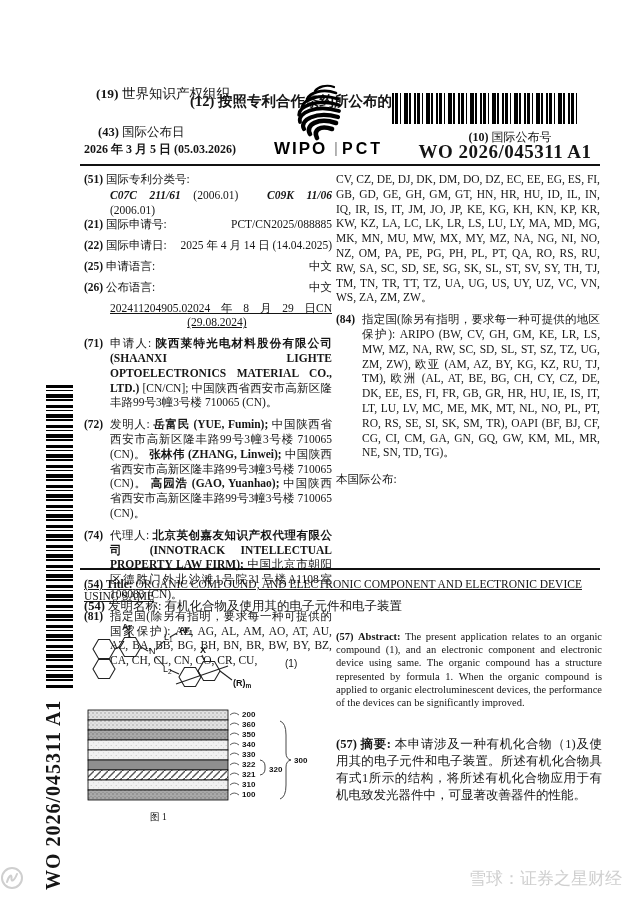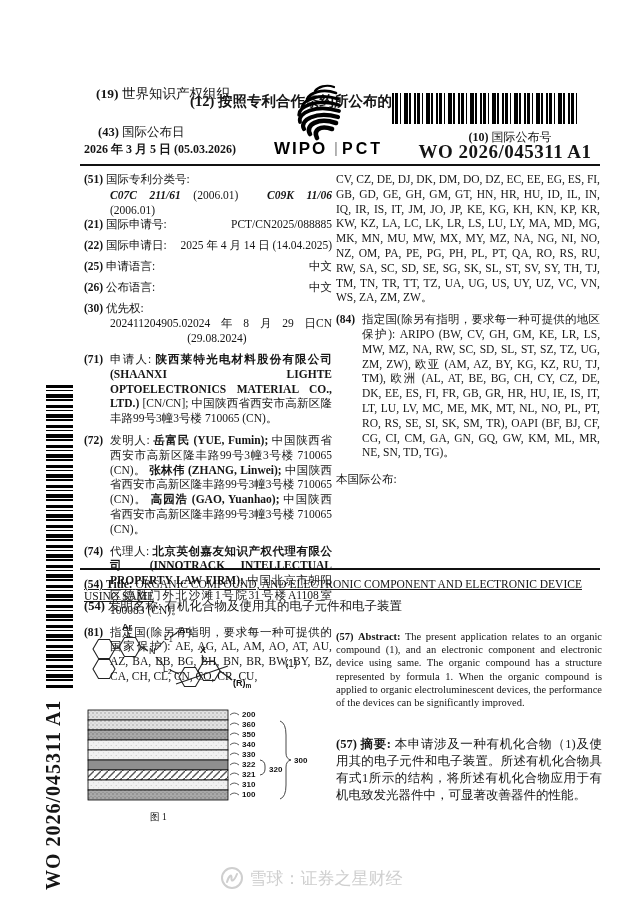--- a/index.html
+++ b/index.html
@@ -33,39 +33,39 @@
   
   .col{position:absolute;font-size:11.5px;line-height:14.8px;text-align:justify;}
   .col-left{left:84px;top:172px;width:248px;}
   .col-right{left:336px;top:172px;width:264px;}
   .frow{display:flex;margin-bottom:6px;}
   .frow .lbl{white-space:nowrap;}
   .frow .val{flex:1;text-align:right;white-space:nowrap;}
   .f51 .codes{padding-left:26px;margin-top:1px;}
   .f51 .cls{font-weight:bold;font-style:italic;}
   .f51 .g2{margin-left:16px;}
-  .f30-line{display:flex;justify-content:flex-start;padding-left:26px;margin-bottom:6px;}
+  .f30-line{display:flex;justify-content:flex-start;padding-left:26px;margin-bottom:6px;text-decoration:underline;}
   .para{position:relative;padding-left:26px;margin:0 0 7px 0;}
   .para .fn{position:absolute;left:0;top:0;}
   .bname{font-weight:bold;}
   .pubnote{margin-top:12px;text-align:left;}
   .pubnote .dash{display:inline-block;width:22px;}
   
   .title-en{position:absolute;left:84px;top:578px;width:516px;font-size:11.5px;text-decoration:underline;}
   .title-cn{position:absolute;left:84px;top:598px;width:516px;font-size:12.5px;}
   
   .abs-en{position:absolute;left:336px;top:630px;width:266px;font-size:10.5px;
           line-height:13.2px;text-align:justify;}
   .abs-cn{position:absolute;left:336px;top:736px;width:266px;font-size:12.5px;
           line-height:17px;text-align:justify;}
   
   .figure{position:absolute;left:80px;top:624px;}
   .fig-label{font-family:"Liberation Sans","DejaVu Sans",sans-serif;}
   
-  .watermark{position:absolute;left:0;top:866px;width:622px;display:flex;justify-content:center;
+  .watermark{position:absolute;left:0;top:866px;width:622px;display:flex;justify-content:space-between;
              align-items:center;gap:6px;color:#cfcfcf;font-size:17px;
              font-family:"Liberation Sans","DejaVu Sans",sans-serif;}
 </style>
 </head>
 <body>
 
 <div class="page">
 
   <div class="pub-line">
     <span class="fn">(12)</span>
@@ -159,26 +159,20 @@
 
     <div class="frow">
       <span class="lbl">
         <span class="fn">(26)</span>
         <span>公布语言:</span>
       </span>
       <span class="val">中文</span>
     </div>
 
     <div>
-      <div class="frow" style="margin-bottom:1px;">
-        <span class="lbl">
-          <span class="fn">(30)</span>
-          <span>优先权:</span>
-        </span>
-      </div>
       <div class="f30-line">
         <span>202411204905.0</span>
         <span>2024年8月29日 (29.08.2024)</span>
         <span>CN</span>
       </div>
     </div>
 
     <p class="para">
       <span class="fn">(71)</span>
       <span>申请人:</span>

